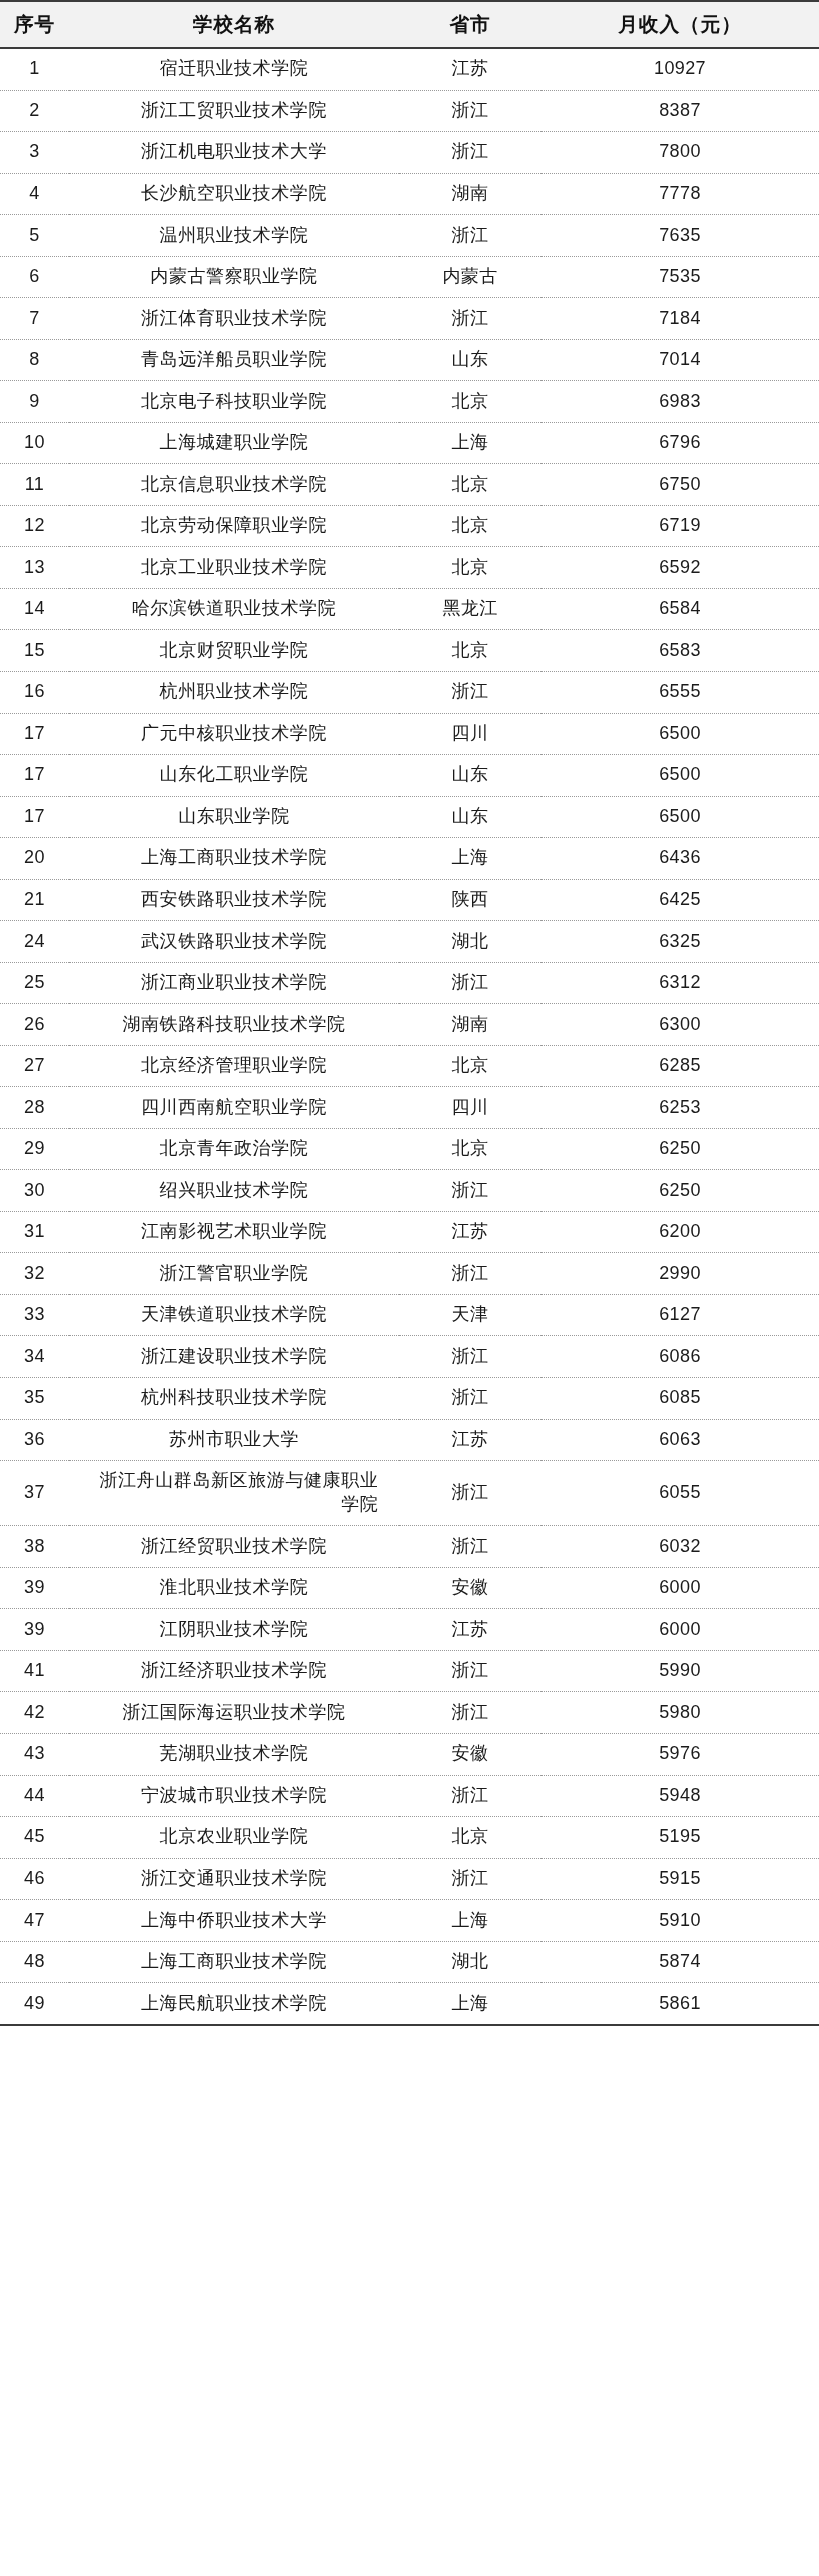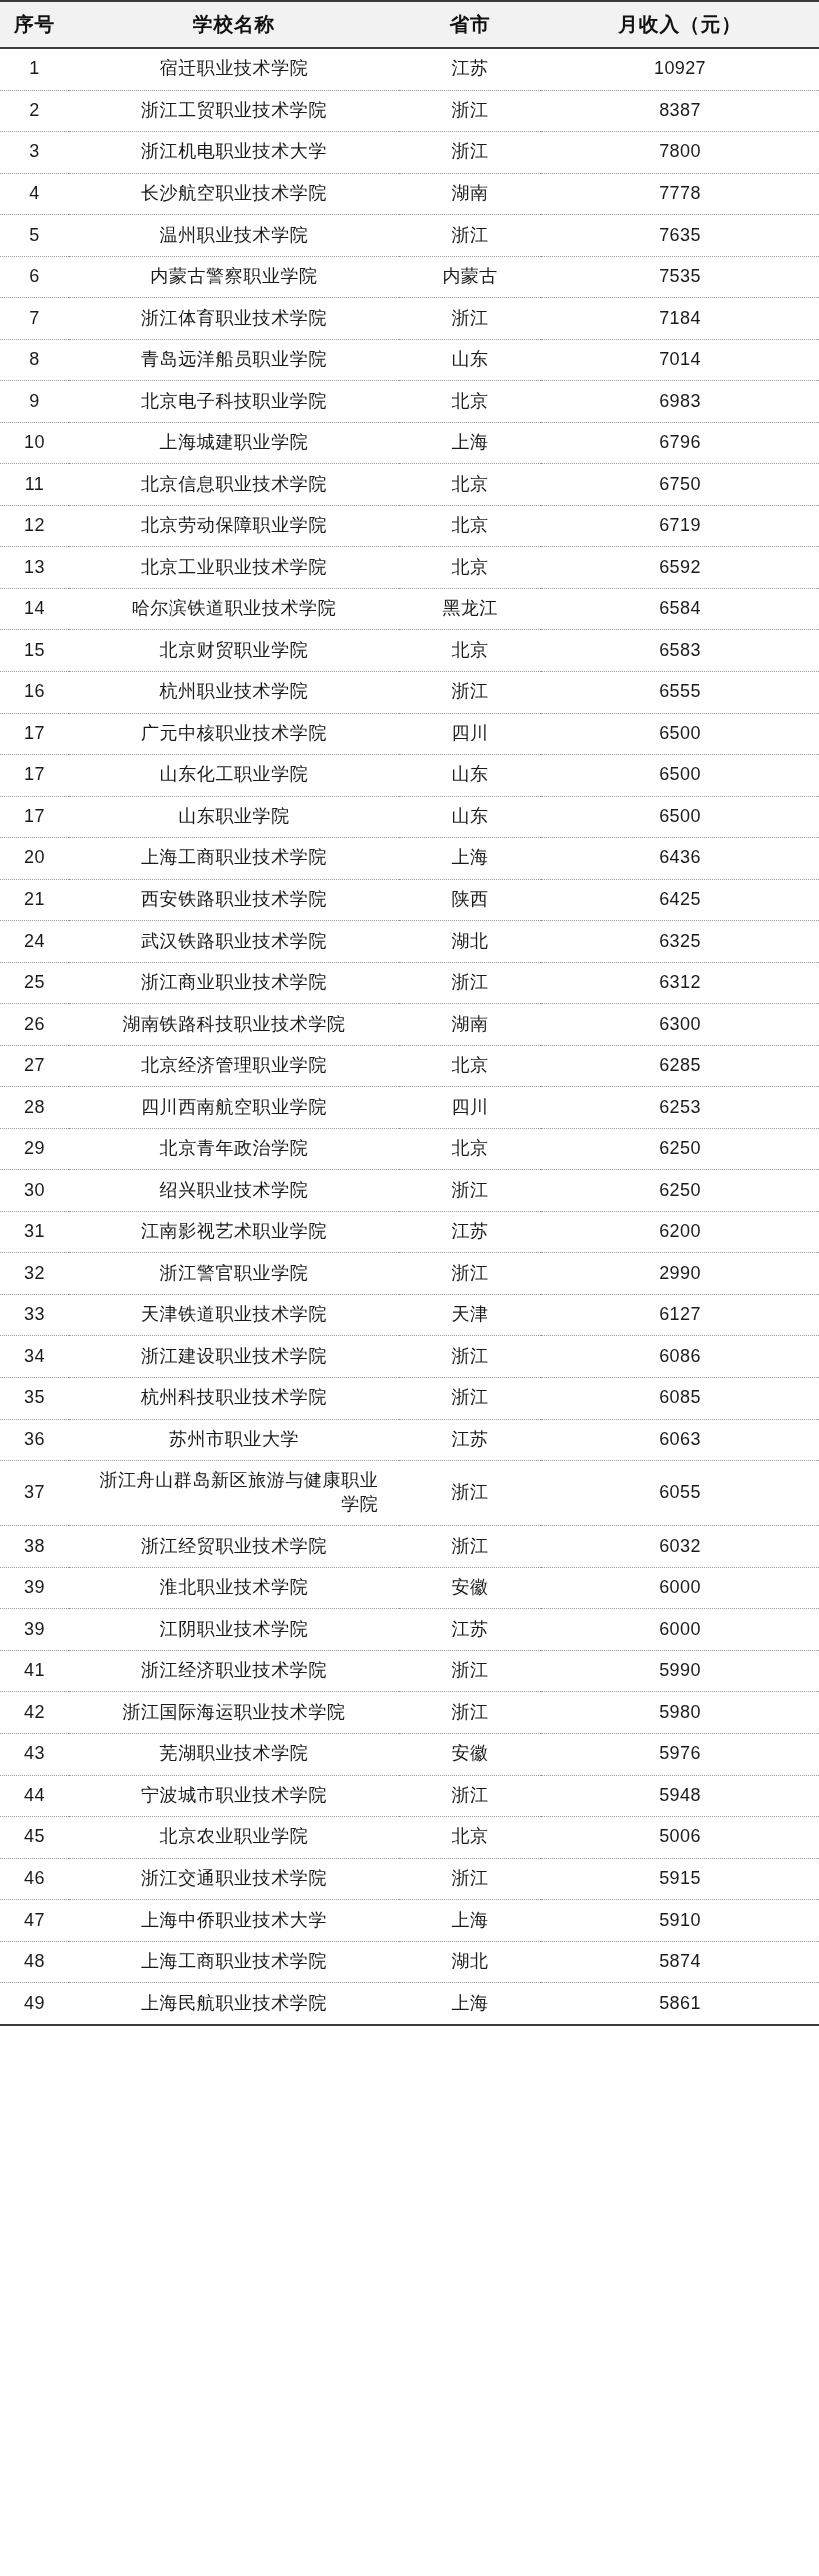--- a/index.html
+++ b/index.html
@@ -337,21 +337,21 @@
         <tr>
           <td class="col-idx">44</td>
           <td class="col-name">宁波城市职业技术学院</td>
           <td class="col-prov">浙江</td>
           <td class="col-num">5948</td>
         </tr>
         <tr>
           <td class="col-idx">45</td>
           <td class="col-name">北京农业职业学院</td>
           <td class="col-prov">北京</td>
-          <td class="col-num">5006</td>
+          <td class="col-num">5195</td>
         </tr>
         <tr>
           <td class="col-idx">46</td>
           <td class="col-name">浙江交通职业技术学院</td>
           <td class="col-prov">浙江</td>
           <td class="col-num">5915</td>
         </tr>
         <tr>
           <td class="col-idx">47</td>
           <td class="col-name">上海中侨职业技术大学</td>

